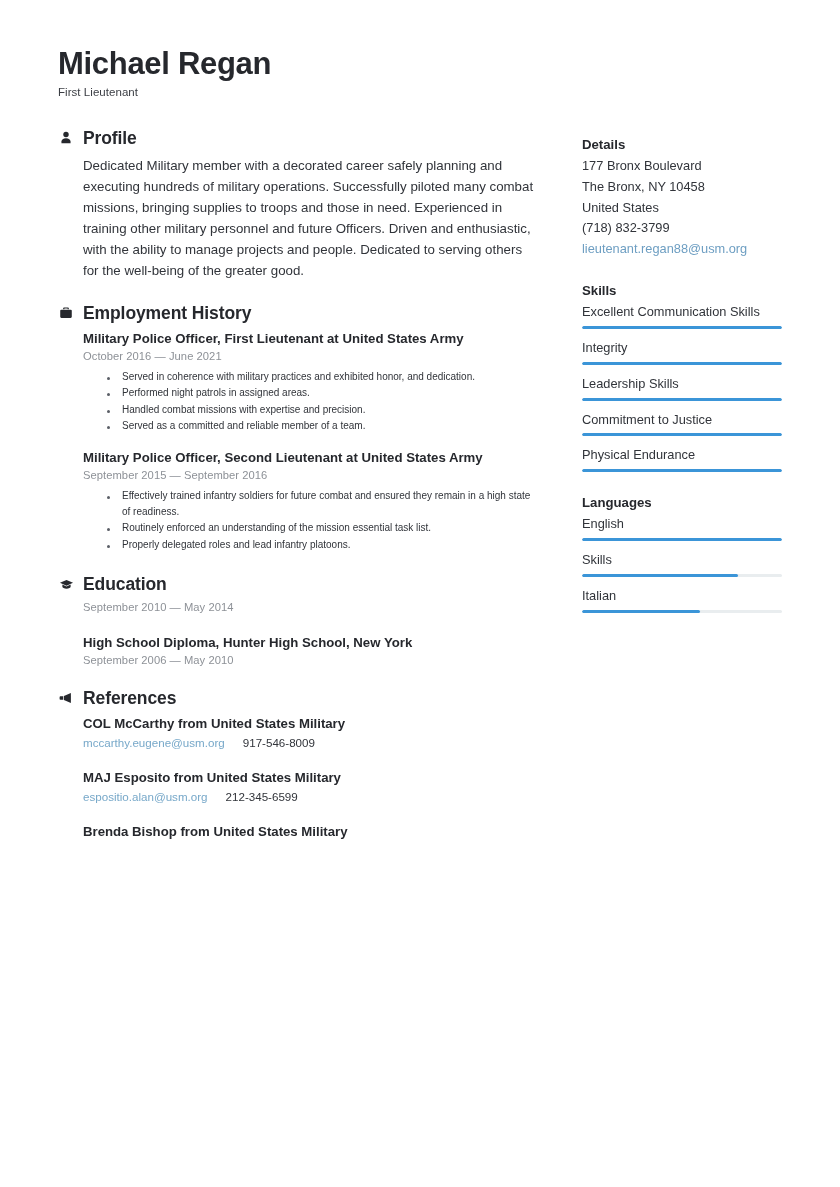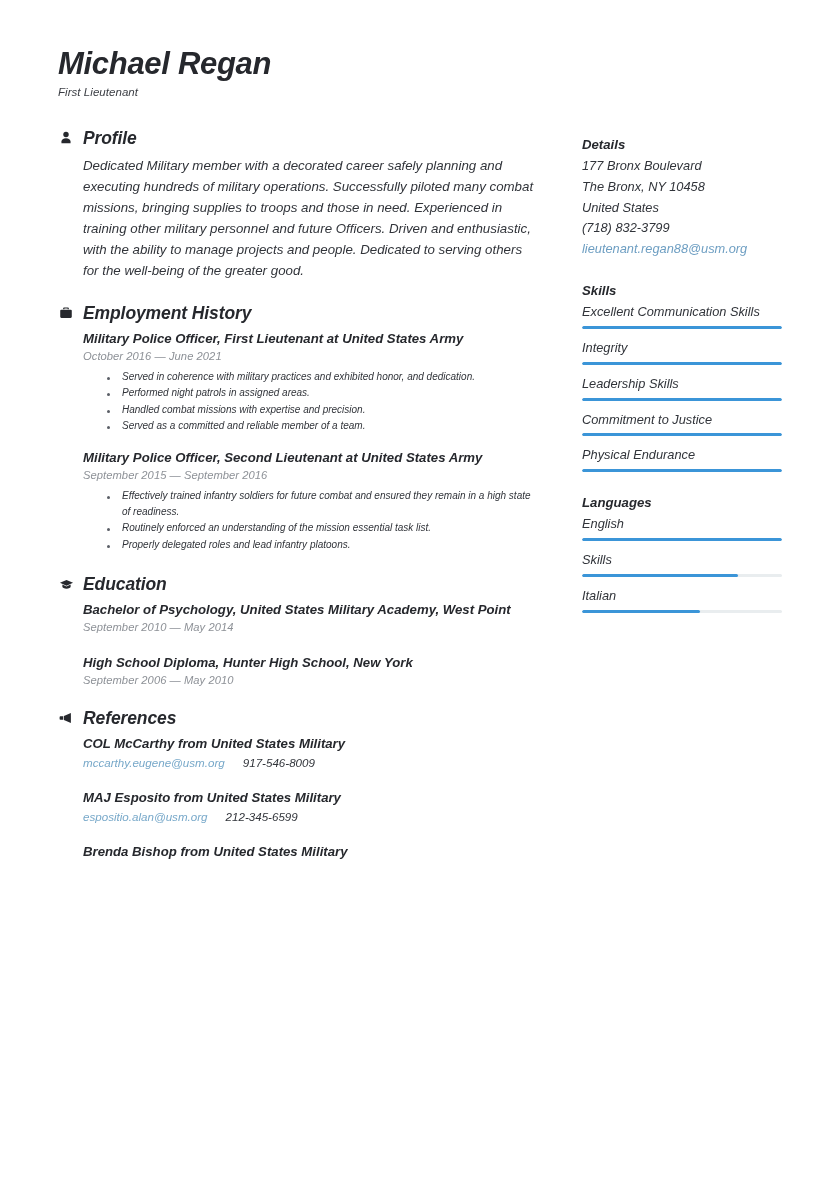--- a/index.html
+++ b/index.html
@@ -16,21 +16,20 @@
     position: relative;
     overflow: hidden;
   }
 
   .page {
     width: 840px;
     height: 1187px;
     background: #ffffff;
     padding: 46px 58px 8px 58px;
     position: relative;
-    font-style: italic;
   }
 
   
   .header { margin-bottom: 30px; }
 
   .full-name {
     font-size: 31px;
     font-weight: 700;
     letter-spacing: -0.3px;
     color: #26282d;
@@ -292,21 +291,20 @@
               <path d="M8 3.1 15 6.2 8 9.3 1 6.2 8 3.1z"></path>
               <path d="M3.6 7.9v2.6c0 1 2 1.9 4.4 1.9s4.4-.9 4.4-1.9V7.9L8 10 3.6 7.9z"></path>
             </svg>
           </span>
           <span class="section-title">Education</span>
         </div>
         <div class="section-body">
 
 
           <div class="entry entry-edu">
-            <div class="entry-title">Bachelor of Psychology, United States Military Academy,  West Point</div>
             <div class="entry-date">September 2010 — May 2014</div>
           </div>
 
           <div class="entry entry-edu">
             <div class="entry-title">High School Diploma, Hunter High School, New York</div>
             <div class="entry-date">September 2006 — May 2010</div>
           </div>
 
         </div>
       </div>

